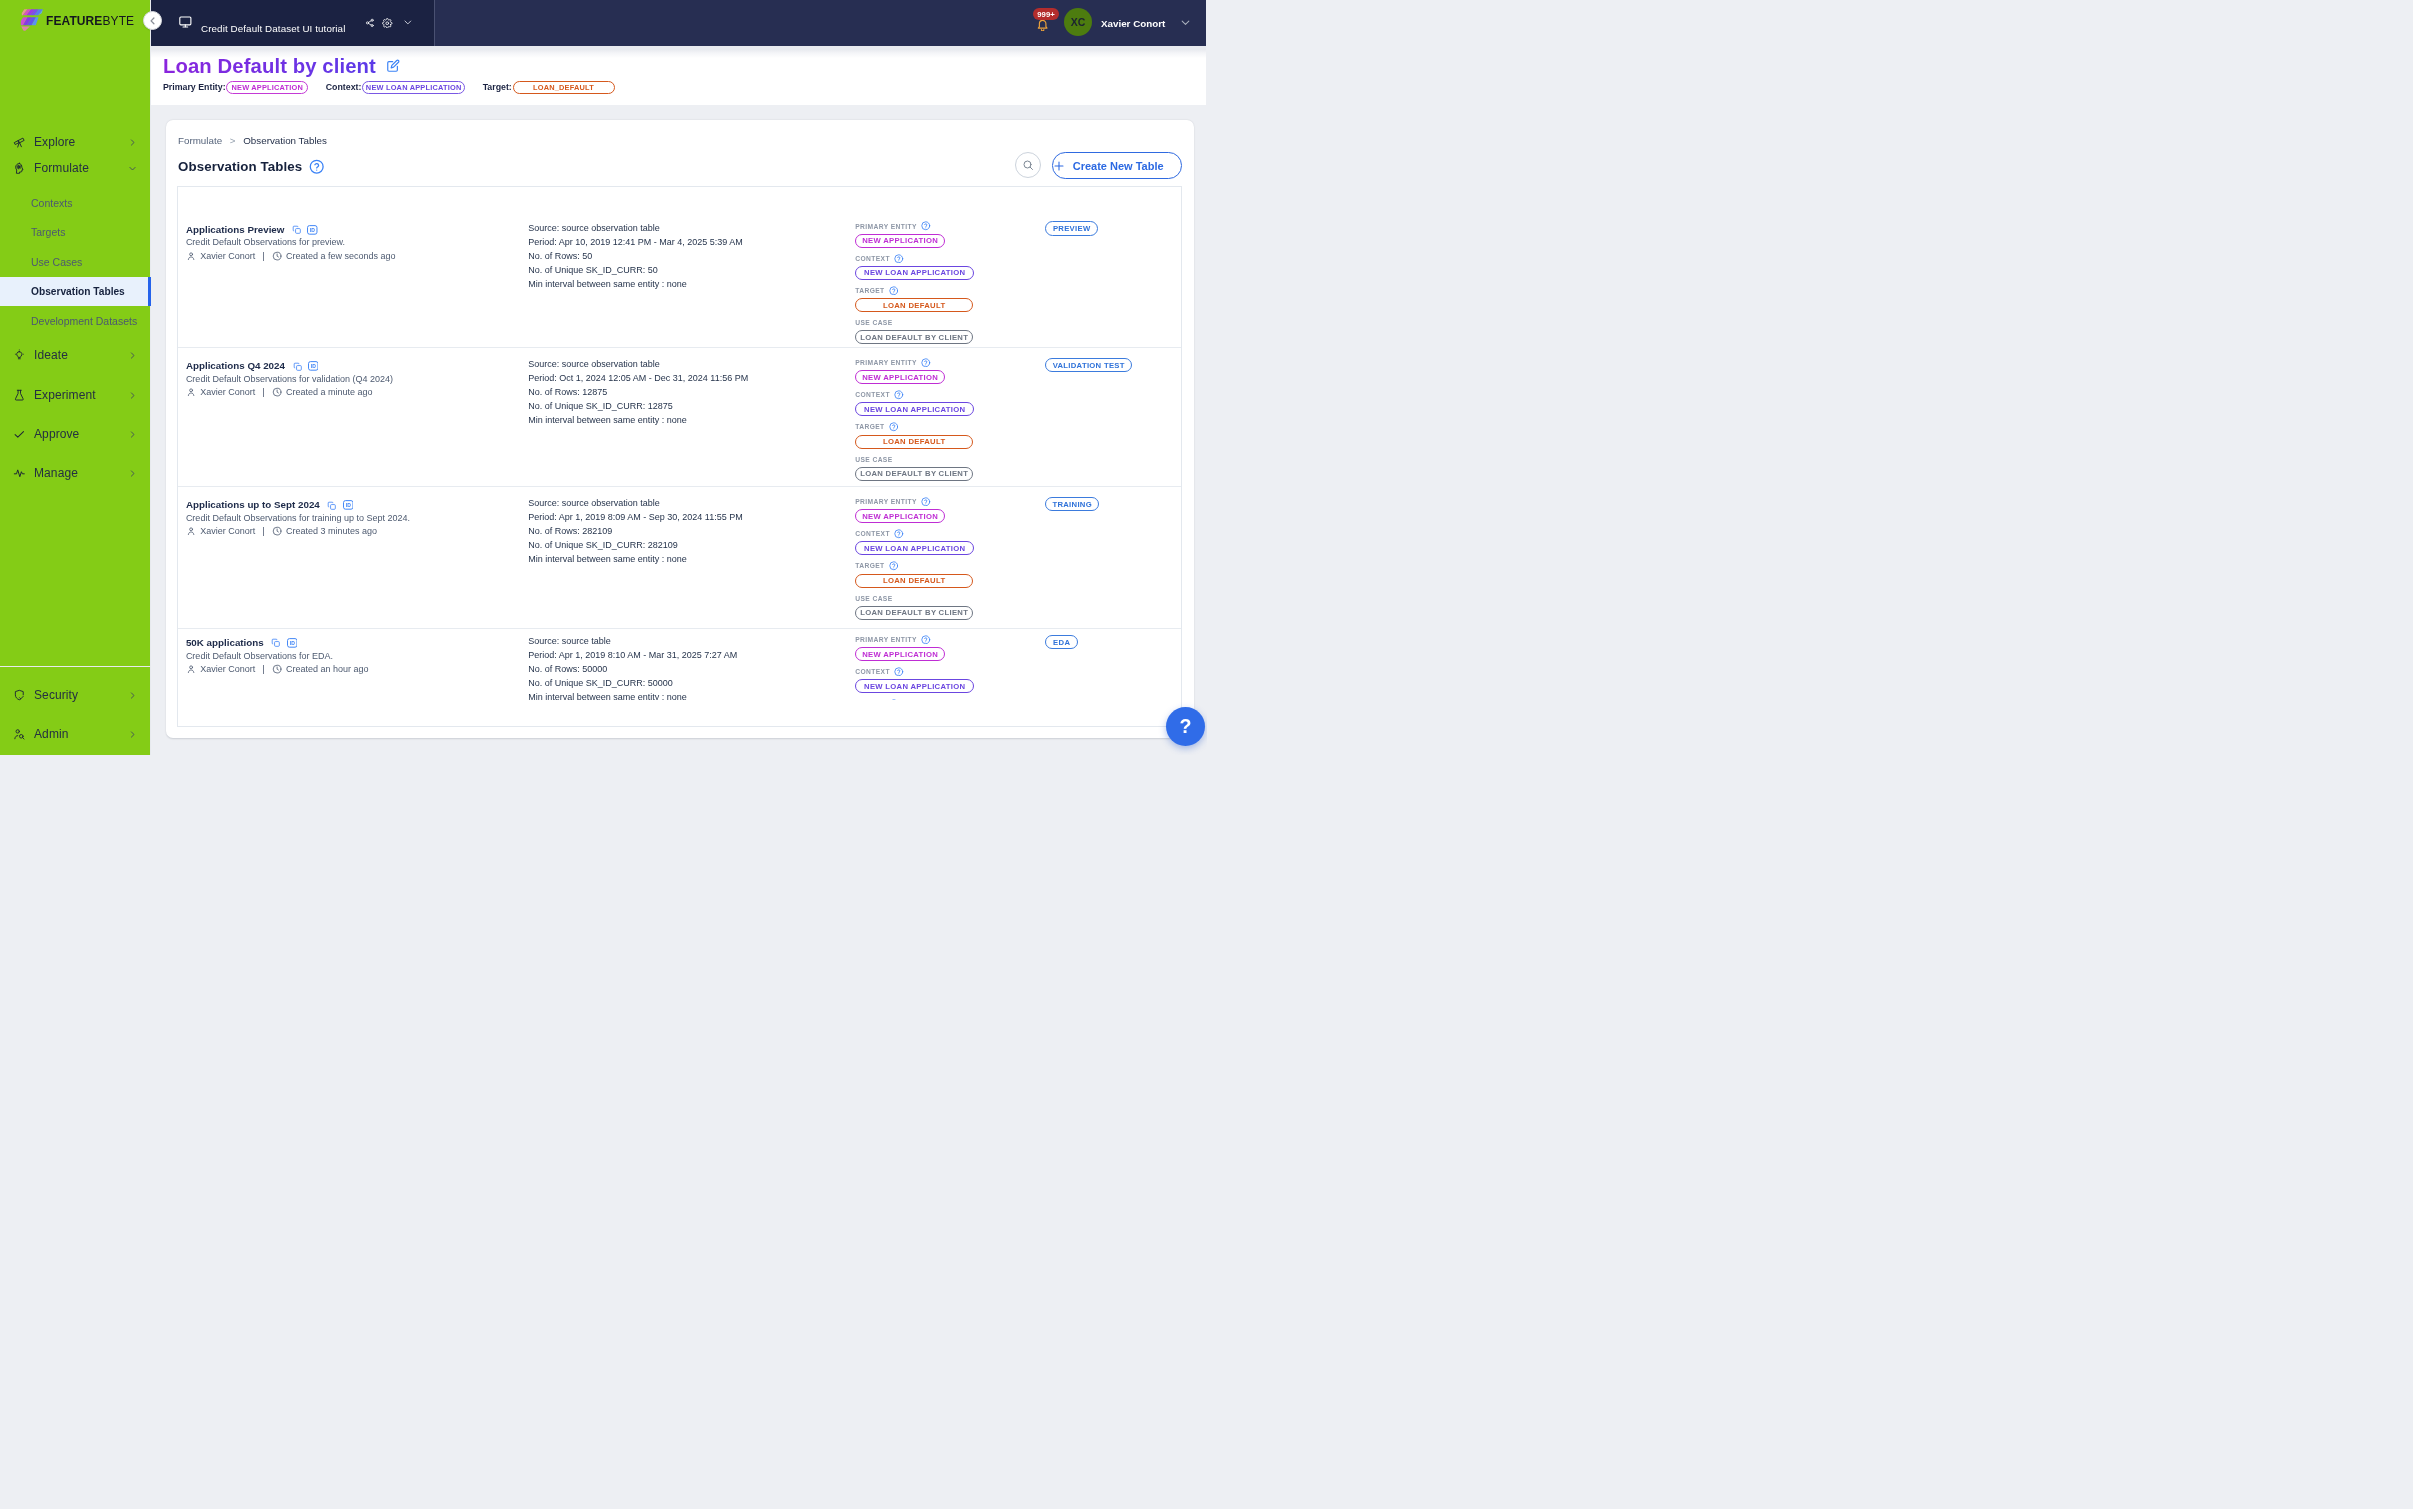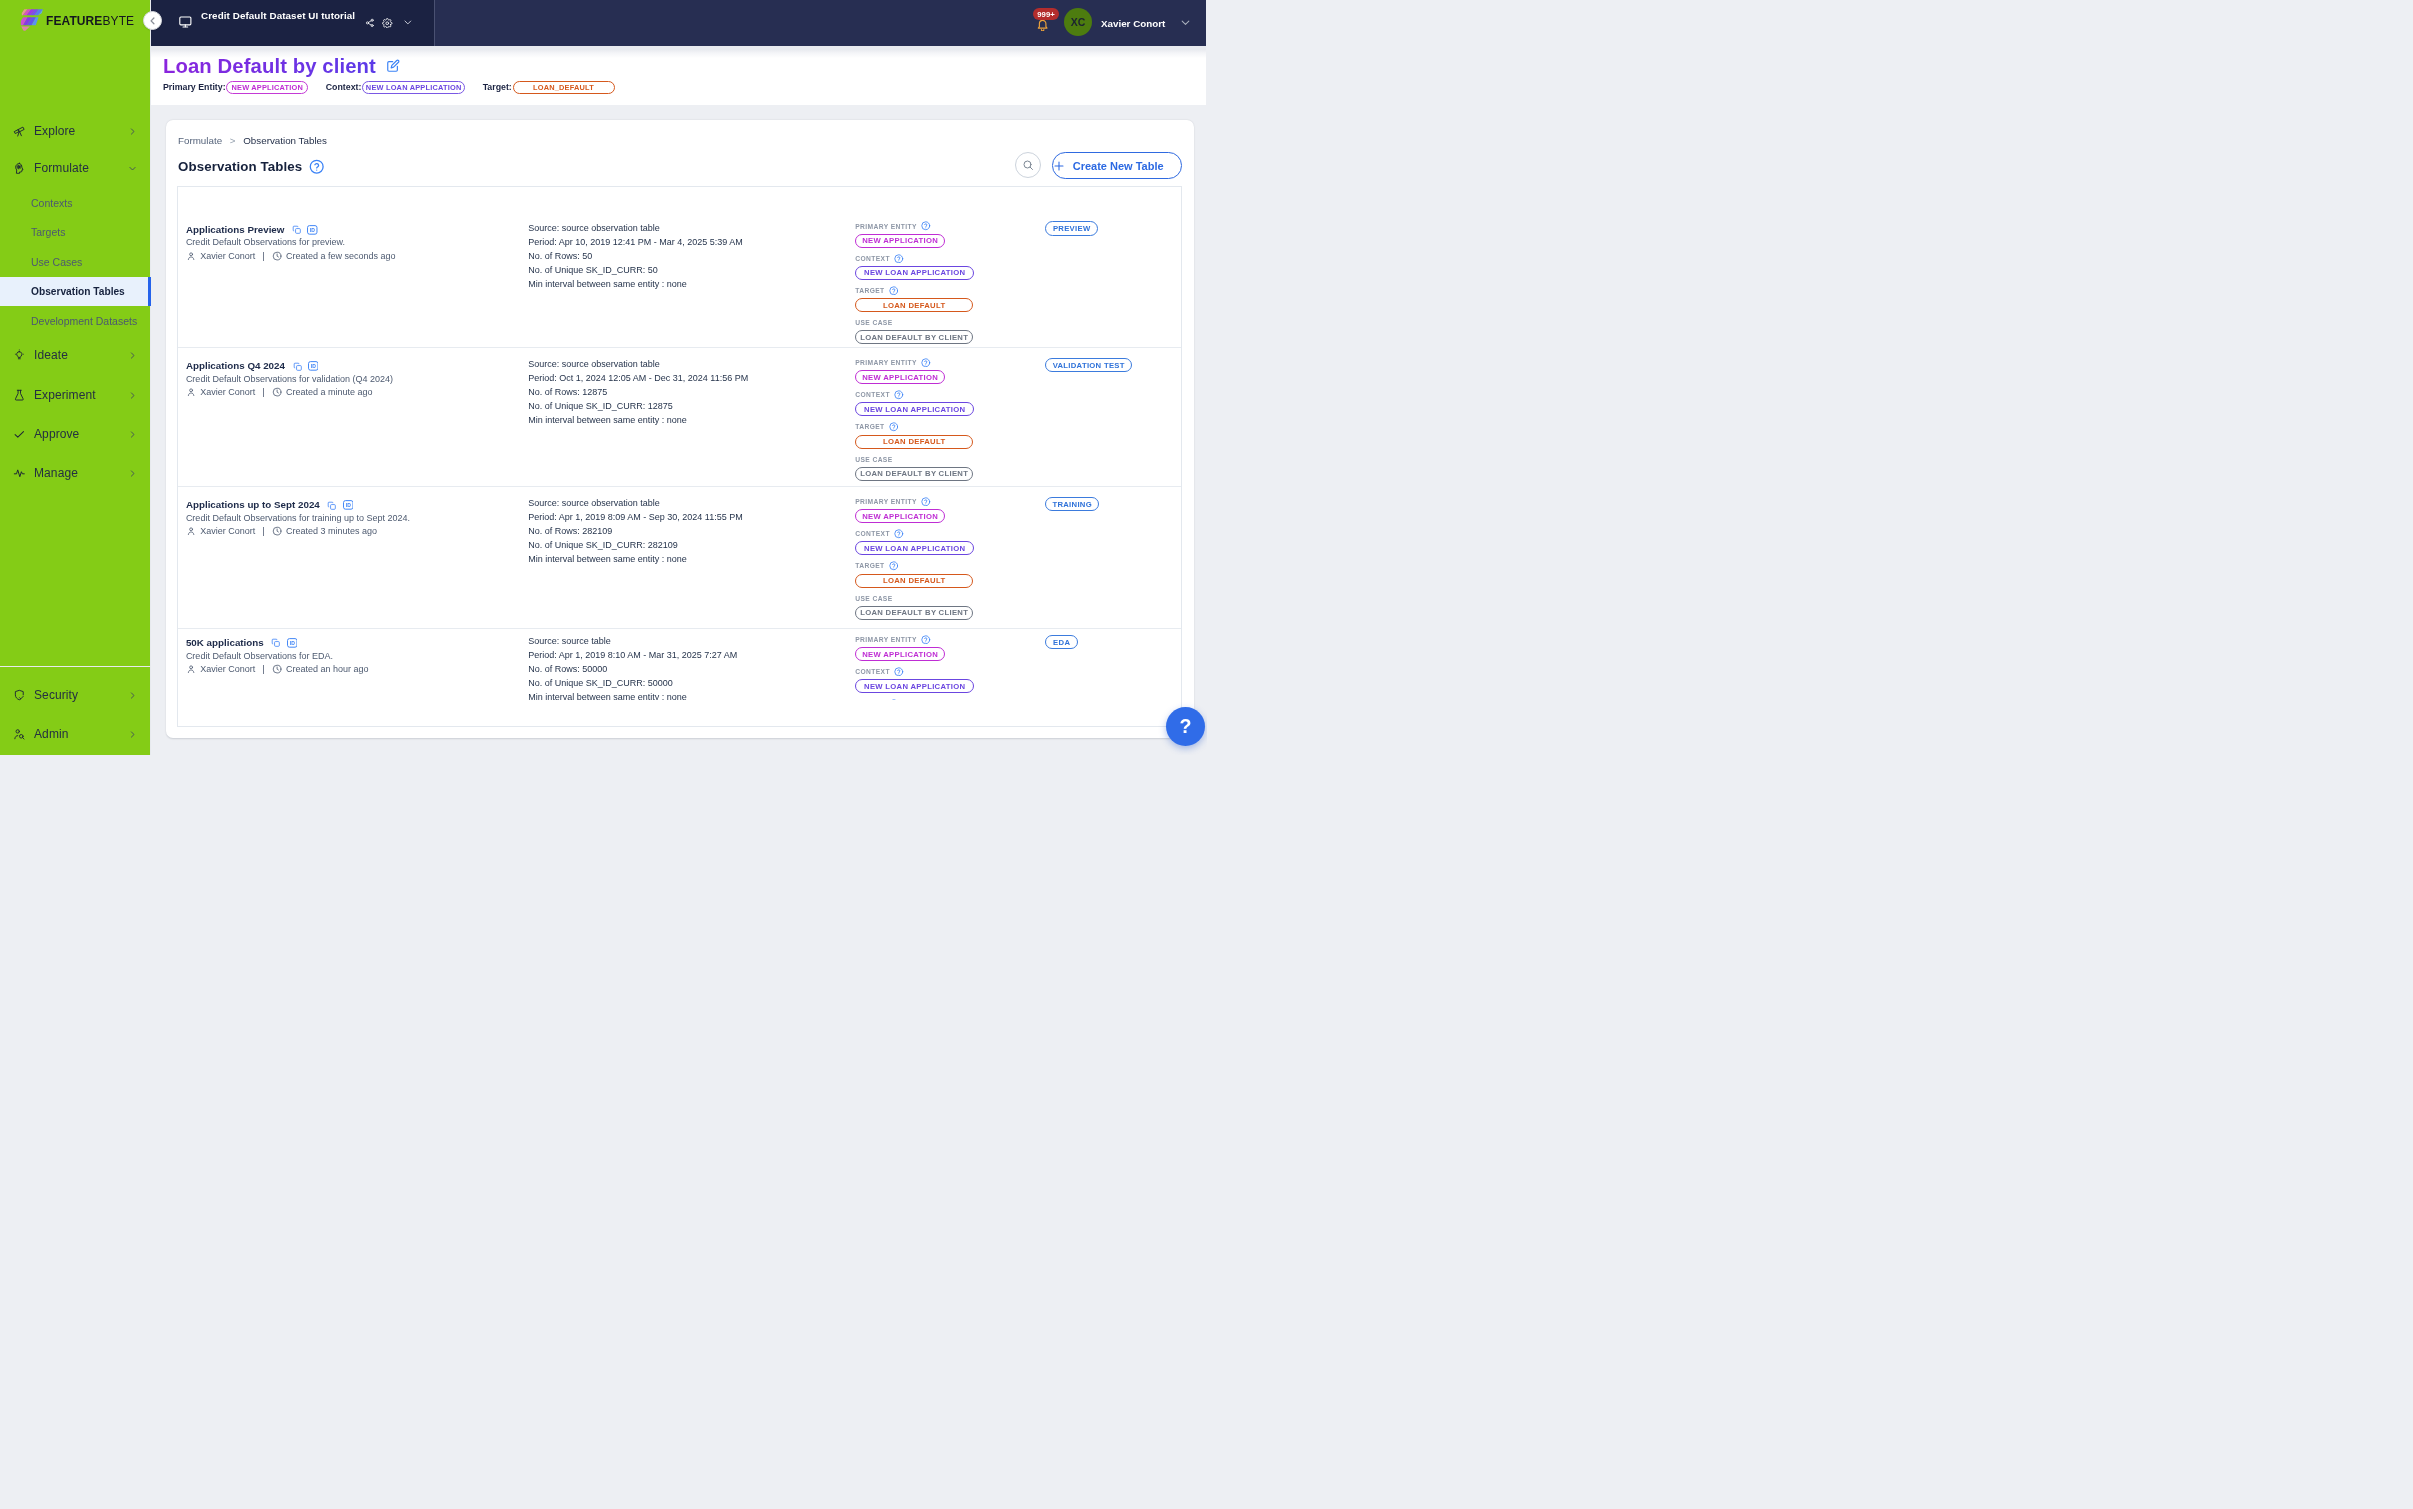--- a/index.html
+++ b/index.html
@@ -19,21 +19,21 @@
 .subitem{position:absolute;left:0;width:151px;height:29px;display:flex;align-items:center}
 .subitem .lb{position:absolute;left:31px;font-size:10.5px;color:#4c5970}
 .subitem.sel{background:#e8f1fc}
 .subitem.sel .lb{color:#16223e;font-weight:700;font-size:10.2px}
 .selbar{position:absolute;right:0;top:0;width:2.8px;height:29px;background:#2563eb}
 #sidedivider{position:absolute;left:0;top:666px;width:151px;height:0.7px;background:#e7eaee}
 
 #collapse{left:143px;top:11.2px;width:19px;height:19px;border-radius:50%;background:#fff;border:0.7px solid #d9dce1;z-index:9;display:flex;align-items:center;justify-content:center;box-shadow:0 0.7px 1.4px rgba(0,0,0,.12)}
 
 .hicon{color:#fff}
-#htitle{left:201px;top:0;height:31px;display:flex;align-items:center;color:#fff;font-size:9.8px;font-weight:700;letter-spacing:0.1px}
+#htitle{left:201px;top:13px;height:31px;display:flex;align-items:center;color:#fff;font-size:9.8px;font-weight:400;letter-spacing:0.1px}
 
 #uname{color:#fff;font-size:9.8px;font-weight:700}
 #avatar{left:1060px;top:8.4px;width:28px;height:28px;border-radius:50%;background:#4d7c0f;display:flex;align-items:center;justify-content:center;font-size:10.5px;font-weight:700;color:#1c2330}
 #badge{left:1030px;top:8.4px;height:12px;padding:0 4.2px;border-radius:6.3px;background:#b32d2d;color:#fff;font-size:7.7px;font-weight:700;display:flex;align-items:center;z-index:3;letter-spacing:0.1px}
 
 #band{left:151px;top:46px;width:1055px;height:59px;background:linear-gradient(#e8eaef 3.5px,#f4f5f8 7px,#ffffff 12px)}
 #h1row{position:absolute;left:12px;top:8.4px;height:24px;display:flex;align-items:center;gap:9.8px}
 #h1{font-size:20.3px;font-weight:700;background:linear-gradient(90deg,#8a25dd,#5b3be8);-webkit-background-clip:text;background-clip:text;color:transparent;letter-spacing:0.1px}
 #metarow{position:absolute;left:12px;top:35px;height:12.6px;display:flex;align-items:center;white-space:nowrap}
 .blabel{font-size:8.8px;font-weight:700;color:#1b2342}
@@ -159,21 +159,21 @@
     <polygon points="26.7,0 33,0 26.2,8.6 20.5,8.6" fill="#5a7bf0"></polygon>
     <polygon points="33,0 31,5.8 26.2,8.6" fill="#64a7f5"></polygon>
     <polygon points="4.6,11.6 10.8,11.6 4.6,23 1.2,23 1.2,17" fill="#cb4ed2"></polygon>
     <polygon points="10.8,11.6 17.2,11.6 10.4,23 4.6,23" fill="#8339e9"></polygon>
     <polygon points="17.2,11.6 22.8,11.6 16.6,23 10.4,23" fill="#5f55ee"></polygon>
     <polygon points="22.8,11.6 26.6,11.6 22.6,23 16.6,23" fill="#5b93f3"></polygon>
     <polygon points="1.6,24.8 14.2,24.8 7.6,31 5.2,31" fill="#db86a8"></polygon>
   </svg>
   <div class="abs" style="left:46px;top:14px;font-size:12px;color:#15181f;letter-spacing:0.1px"><b style="font-weight:700">FEATURE</b><span style="font-weight:400">BYTE</span></div>
 
-  <div class="navitem" style="top:117px">
+  <div class="navitem" style="top:128px">
     <svg class="ic" viewBox="0 0 24 24" fill="none" stroke="currentColor" stroke-width="1.8" stroke-linecap="round" stroke-linejoin="round">
         <path d="m10.1 8.6 8.8-4.6 2.3 4.4-8.8 4.6z"></path>
         <path d="m3 12.3 7.1-3.7 1.9 3.7-7.1 3.7z"></path>
         <path d="M11.5 13.5 9 21"></path>
         <path d="m12.7 13.2 3.3 7.3"></path>
       </svg>
     <span class="lb">Explore</span>
     <svg class="ch" viewBox="0 0 24 24" fill="none" stroke="currentColor" stroke-width="2.4" stroke-linecap="round" stroke-linejoin="round">
         <path d="m9 5 7 7-7 7"></path>
       </svg>

